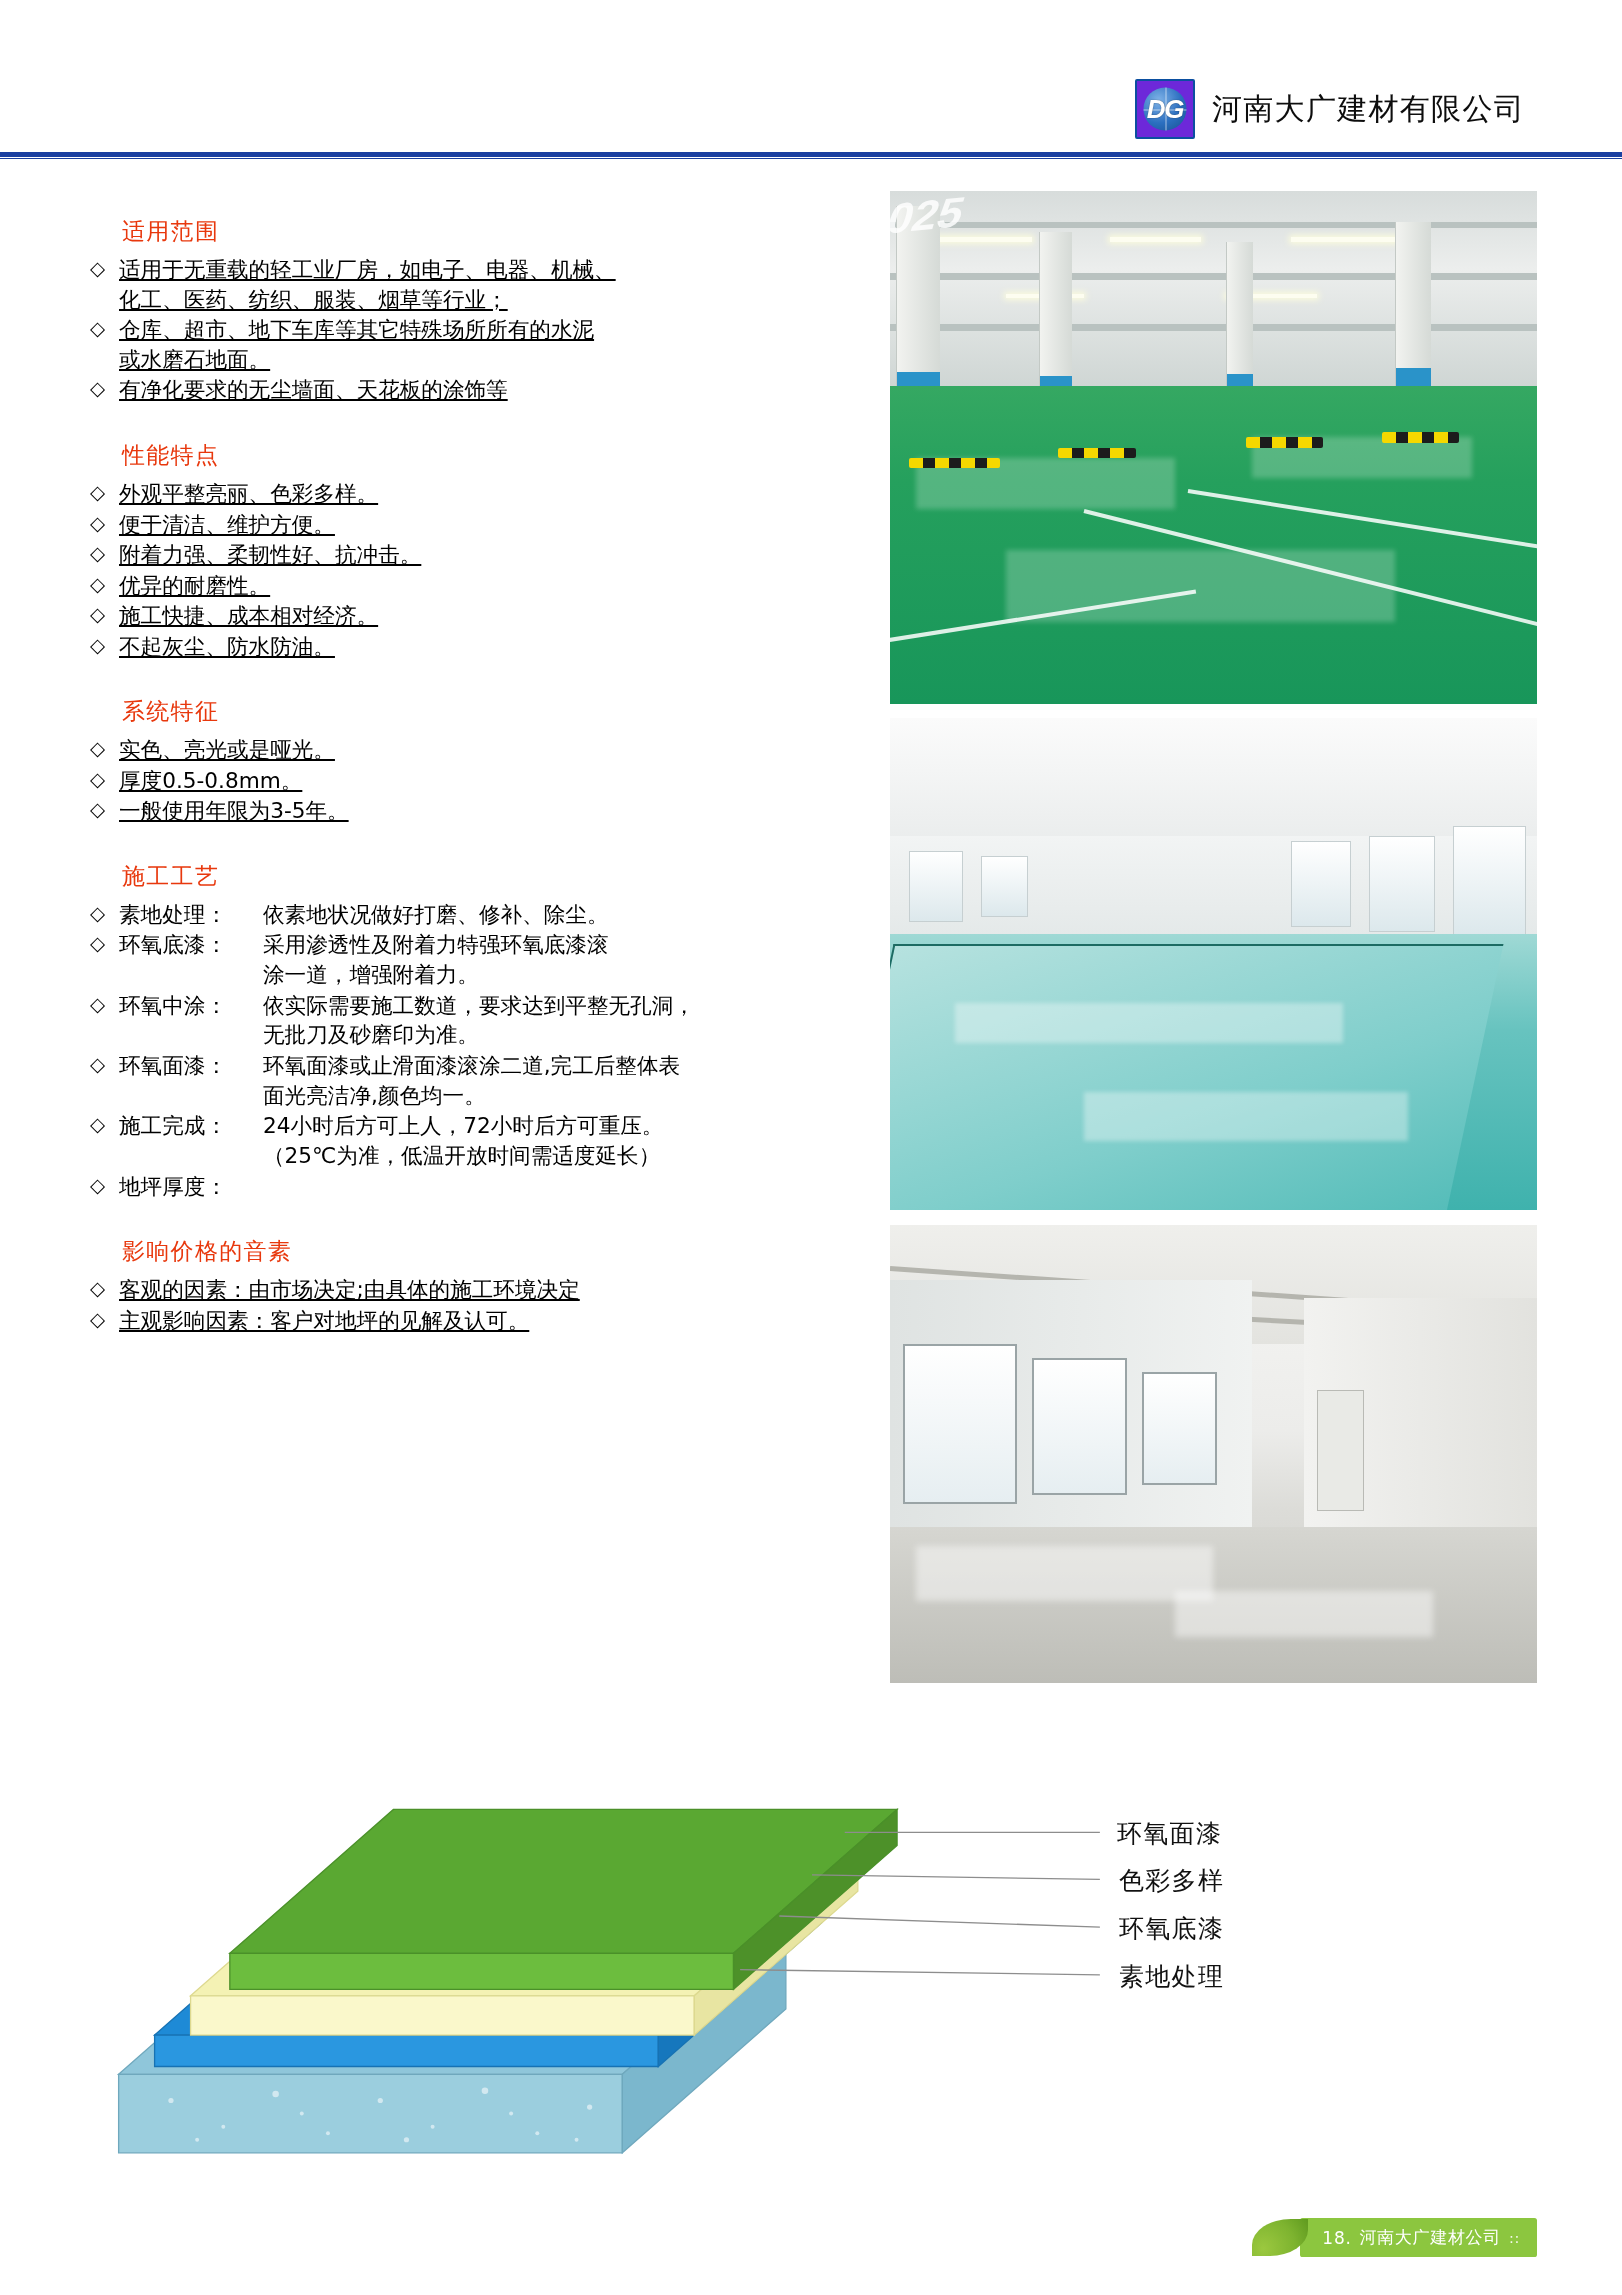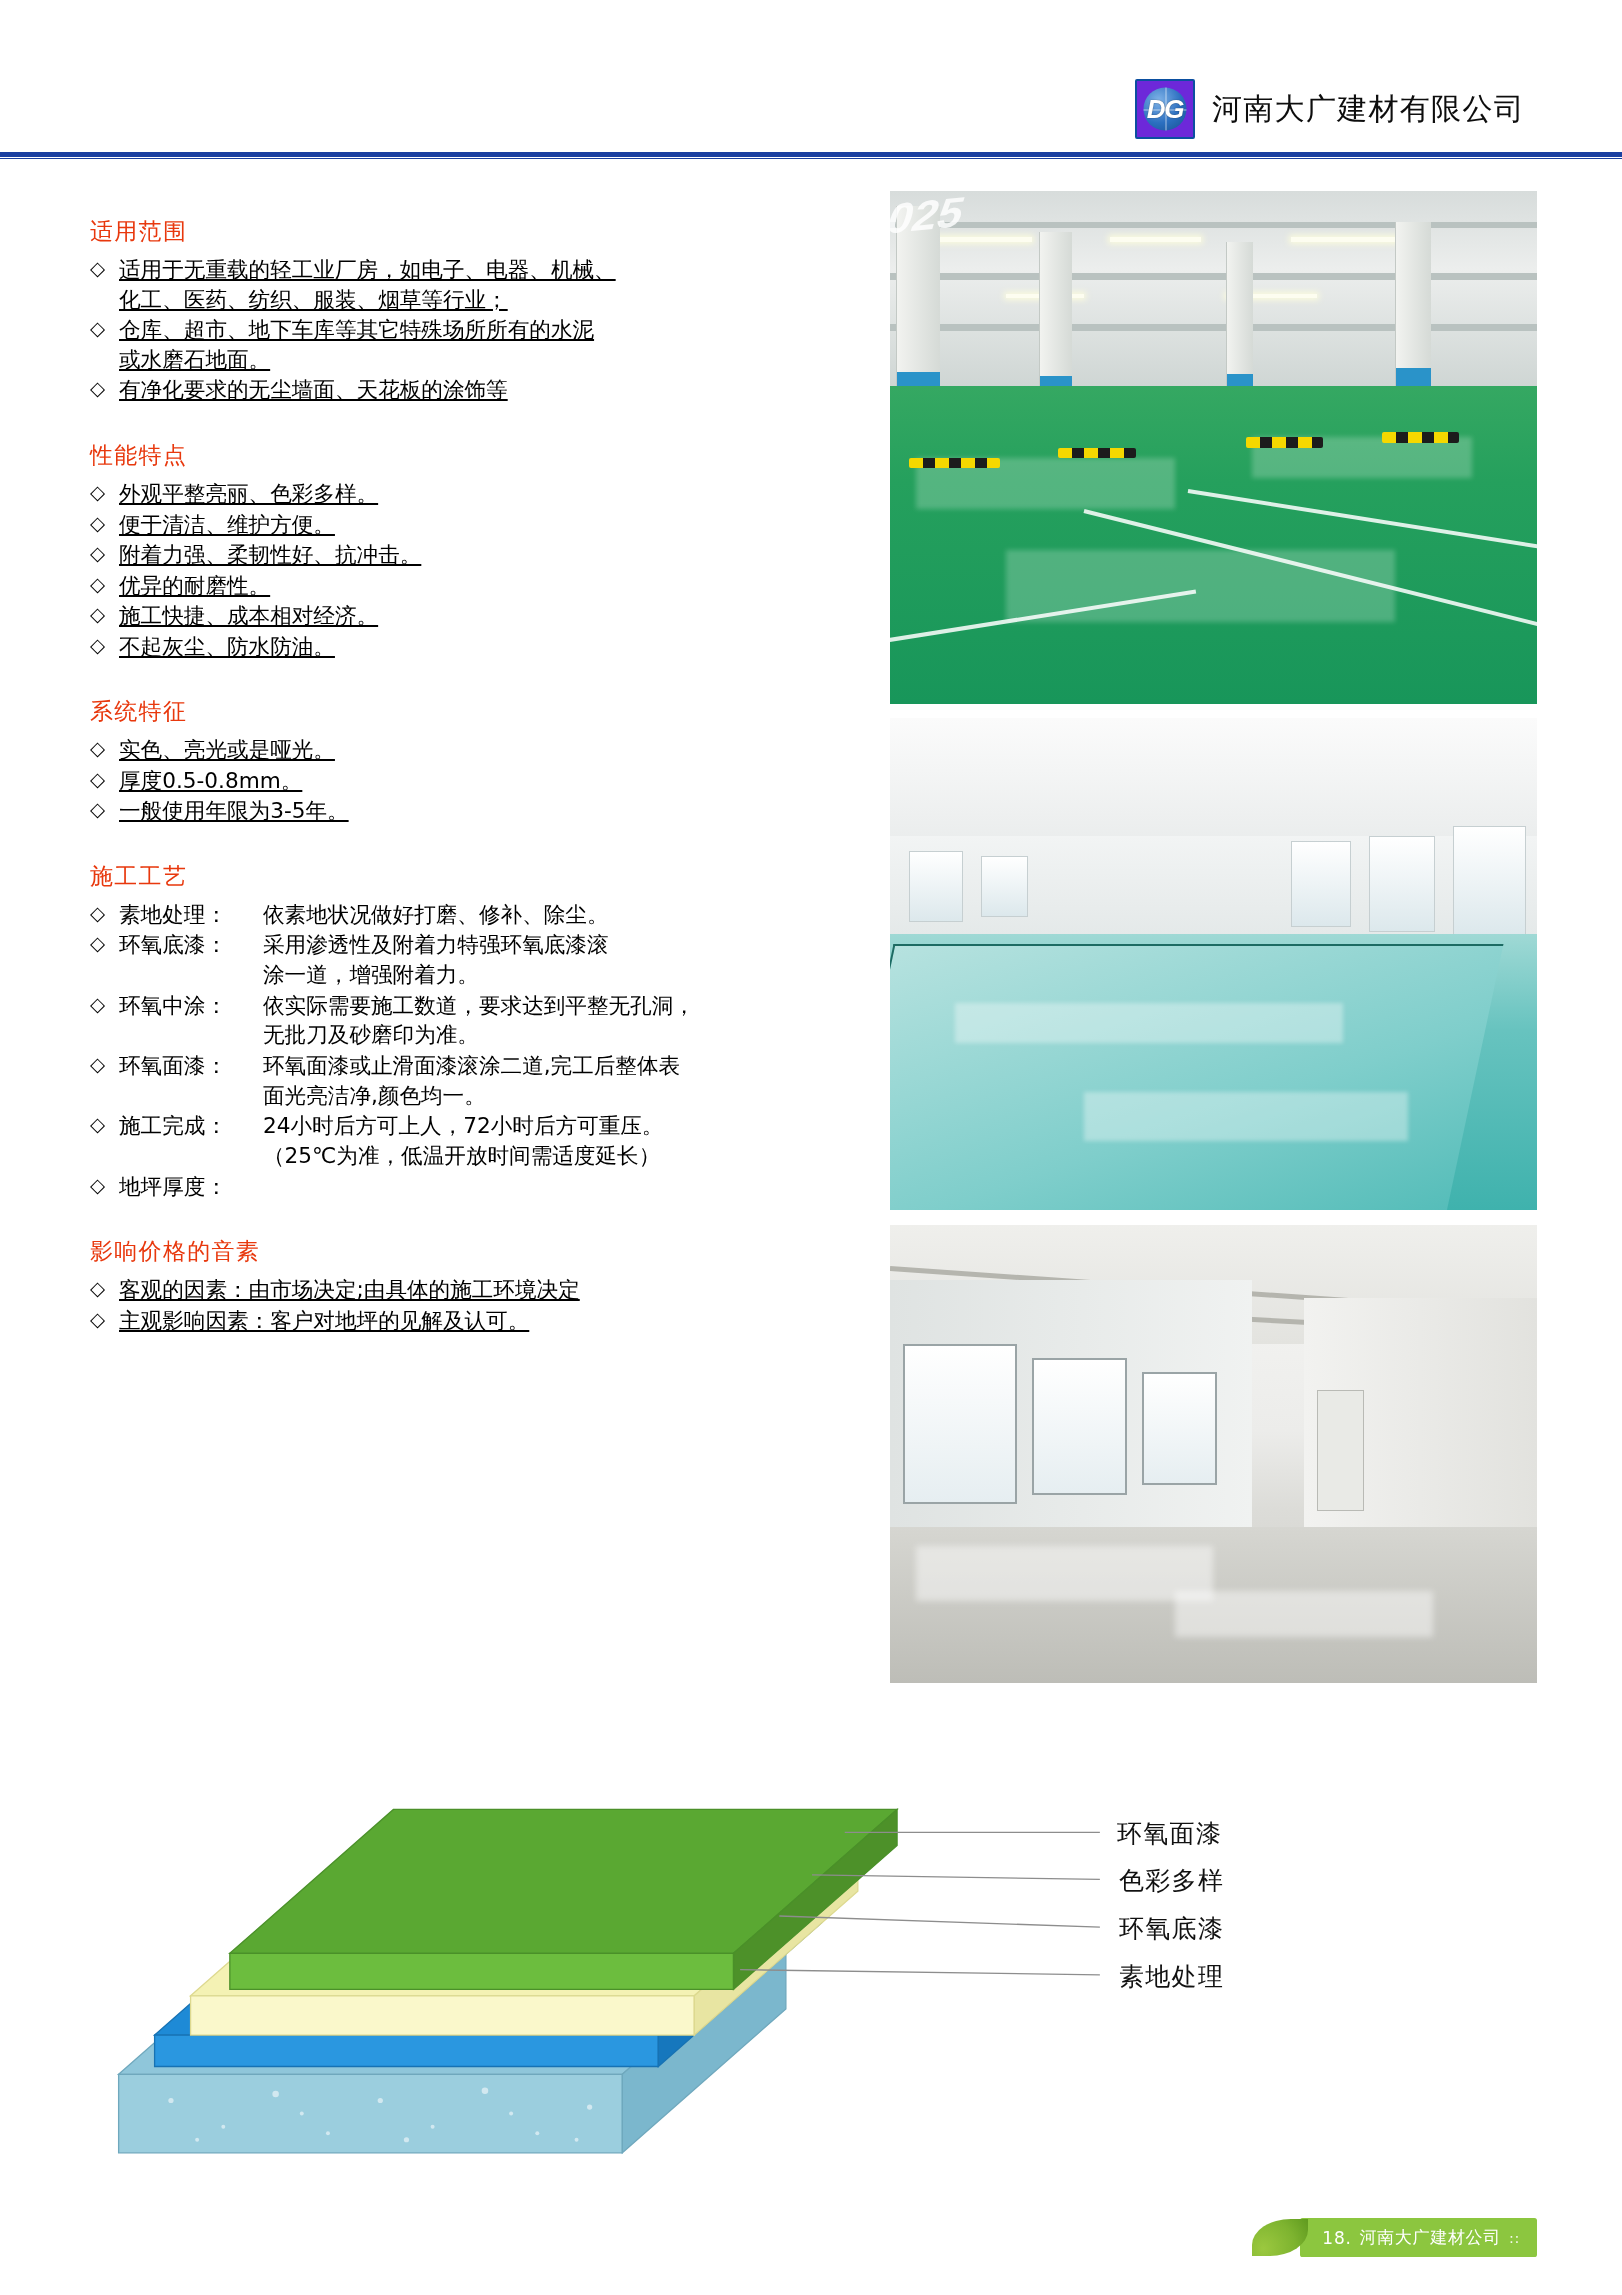--- a/index.html
+++ b/index.html
@@ -117,20 +117,21 @@
   }
   .section {
     margin-bottom: 35px;
   }
   .section-title {
     font-size: 23px;
     color: #e8380d;
     font-family: "DejaVu Sans", sans-serif;
     letter-spacing: 1.3px;
     margin-bottom: 7.9px;
+    margin-left: 32px;
   }
   .bullet-list {
     list-style: none;
     margin: 0;
     padding: 0;
   }
   .bullet-item {
     display: flex;
     align-items: flex-start;
     font-size: 21.6px;

